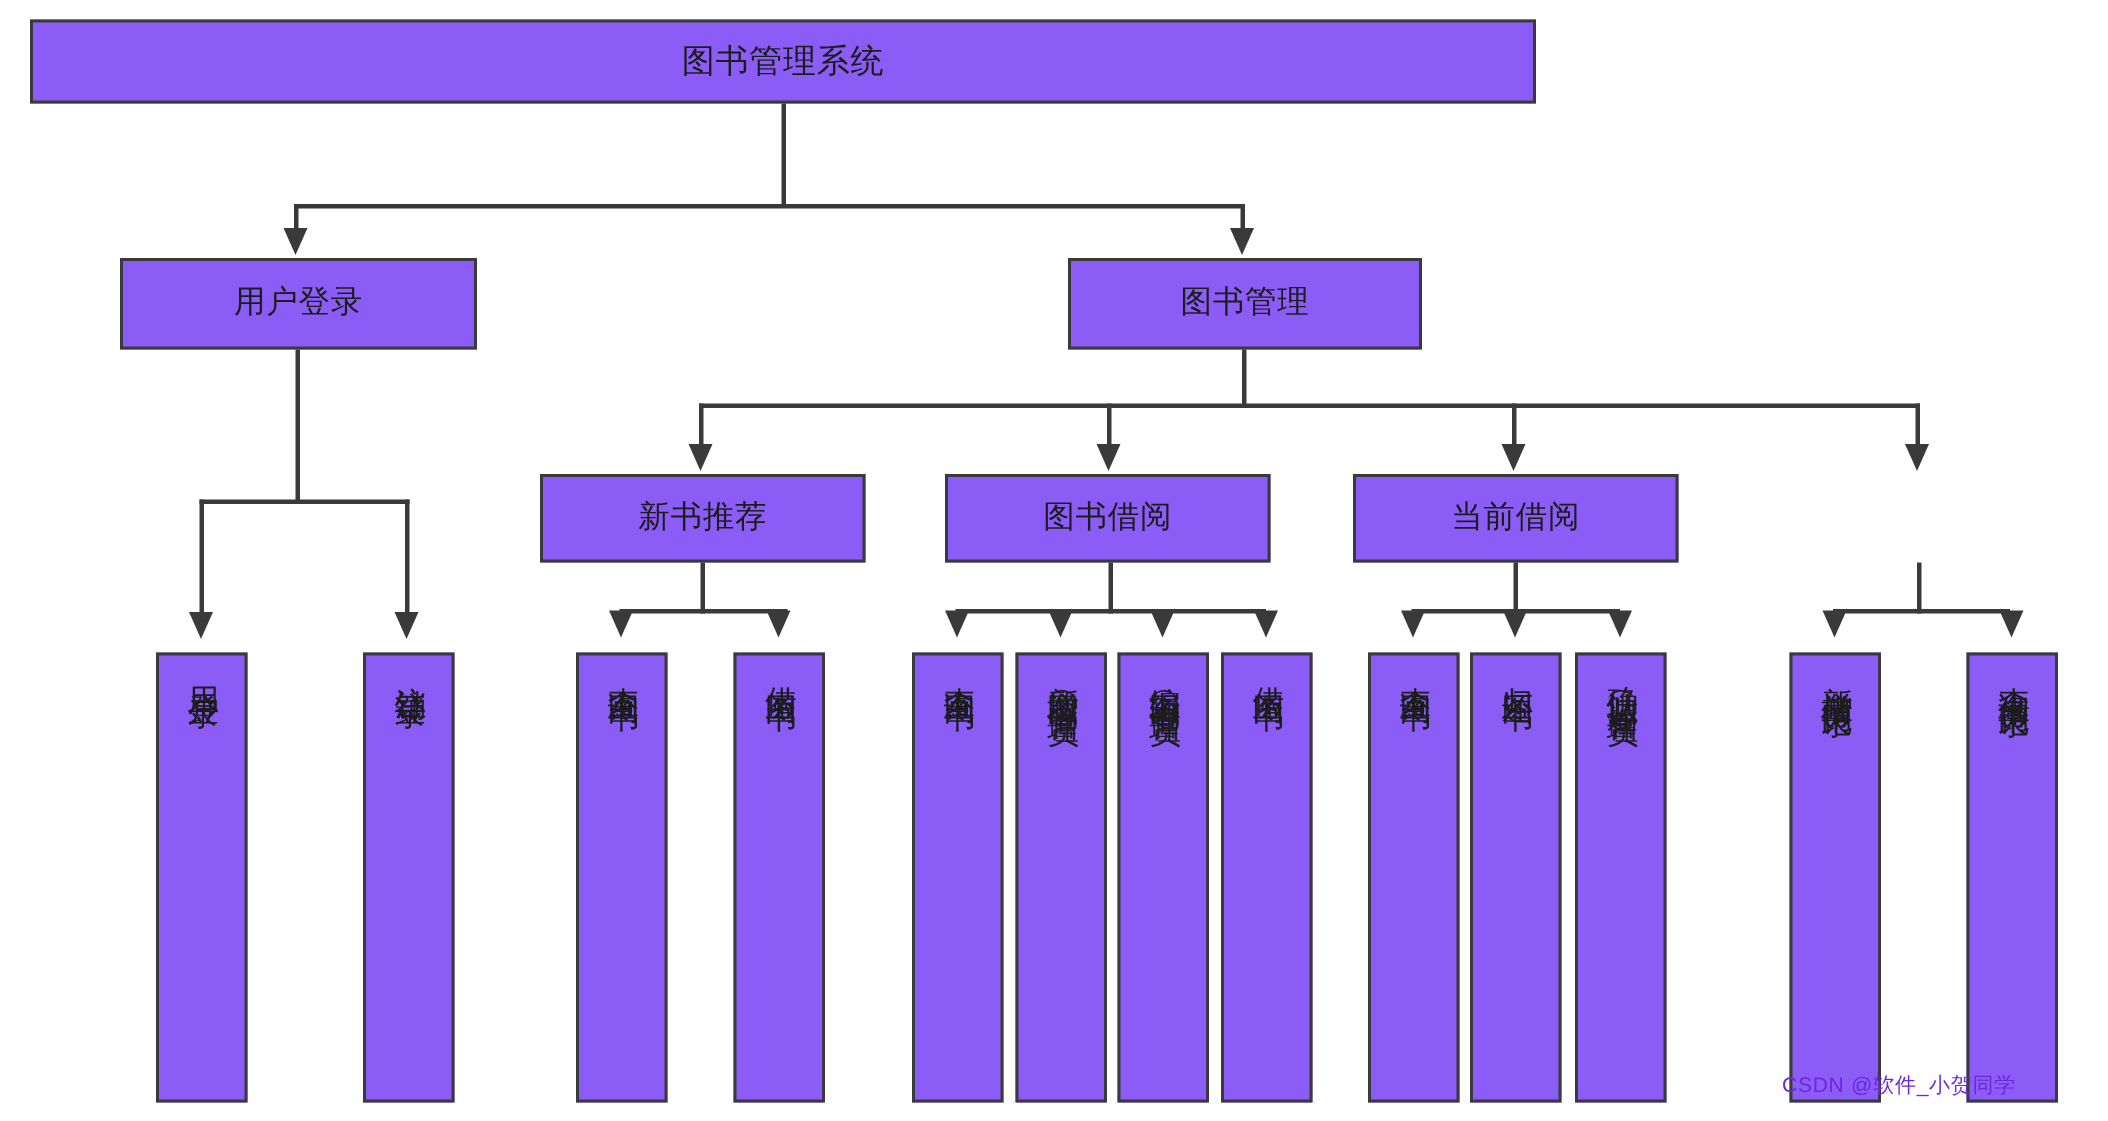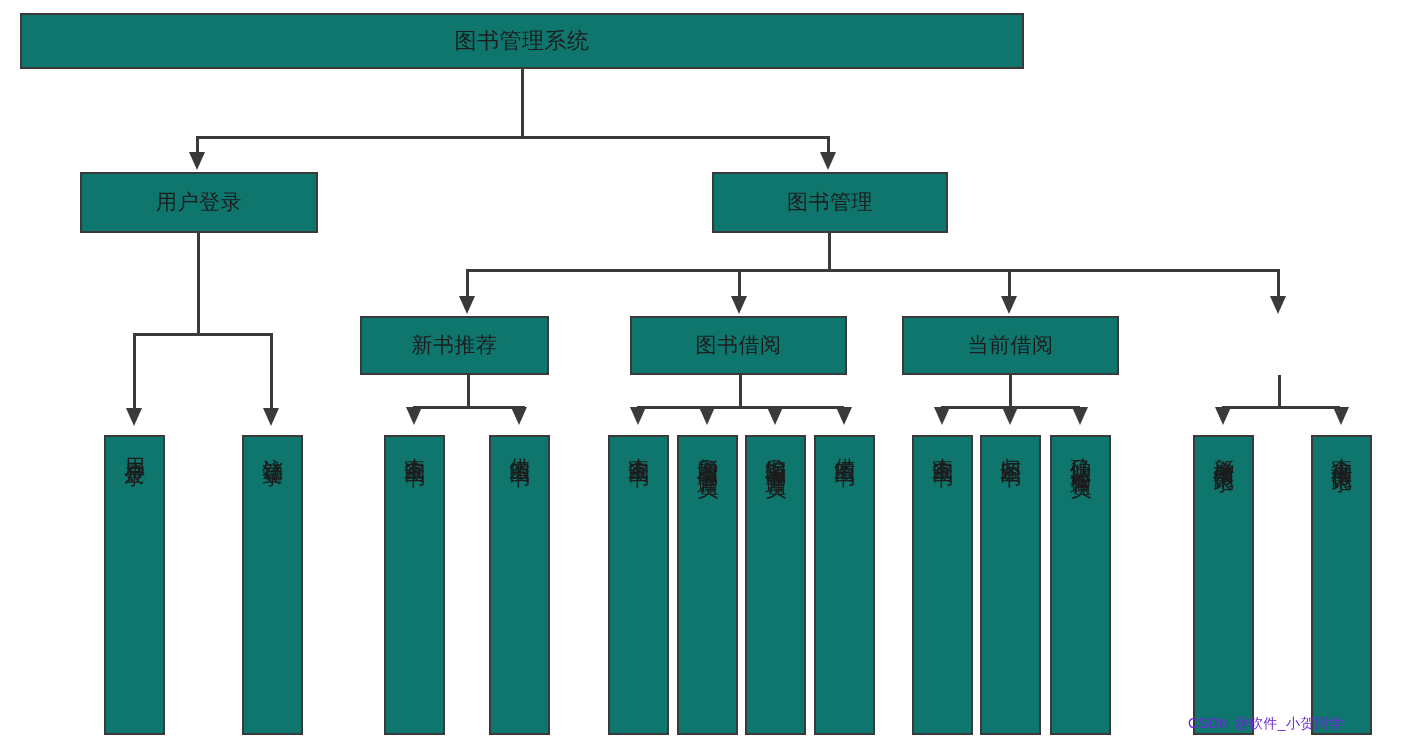--- a/index.html
+++ b/index.html
@@ -15,21 +15,21 @@
     position: relative;
     width: 1405px;
     height: 747px;
     background: #ffffff;
     overflow: hidden;
   }
   
   .node {
     position: absolute;
     box-sizing: border-box;
-    background: #0f766e;
+    background: #8b5cf6;
     border: 2px solid #3a3a3a;
     display: flex;
     align-items: center;
     justify-content: center;
     color: #1a1a1a;
   }
   .node .label {
     font-size: 21px;
     line-height: 1.15;
     letter-spacing: 0.5px;
@@ -120,21 +120,21 @@
   <div class="hline" style="left:466px; top:269px; width:814px; height:3px;"></div>
   <div class="vline" style="left:466px; top:269px; width:3px; height:30px;"></div>
   <div class="vline" style="left:738px; top:269px; width:3px; height:30px;"></div>
   <div class="vline" style="left:1008px; top:269px; width:3px; height:30px;"></div>
   <div class="vline" style="left:1277px; top:269px; width:3px; height:30px;"></div>
   <div class="arrow" style="left:459px; top:296px;"></div>
   <div class="arrow" style="left:731px; top:296px;"></div>
   <div class="arrow" style="left:1001px; top:296px;"></div>
   <div class="arrow" style="left:1270px; top:296px;"></div>
 
-  <div class="node h" style="left:360px; top:316px; width:189px; height:59px;">
+  <div class="node h" style="left:360px; top:316px; width:217px; height:59px;">
     <span class="label">新书推荐</span>
   </div>
   <div class="node h" style="left:902px; top:316px; width:217px; height:59px;">
     <span class="label">当前借阅</span>
   </div>
   <div class="node h" style="left:630px; top:316px; width:217px; height:59px;">
     <span class="label">图书借阅</span>
   </div>
 
   <div class="vline" style="left:467px; top:375px; width:3px; height:34px;"></div>

